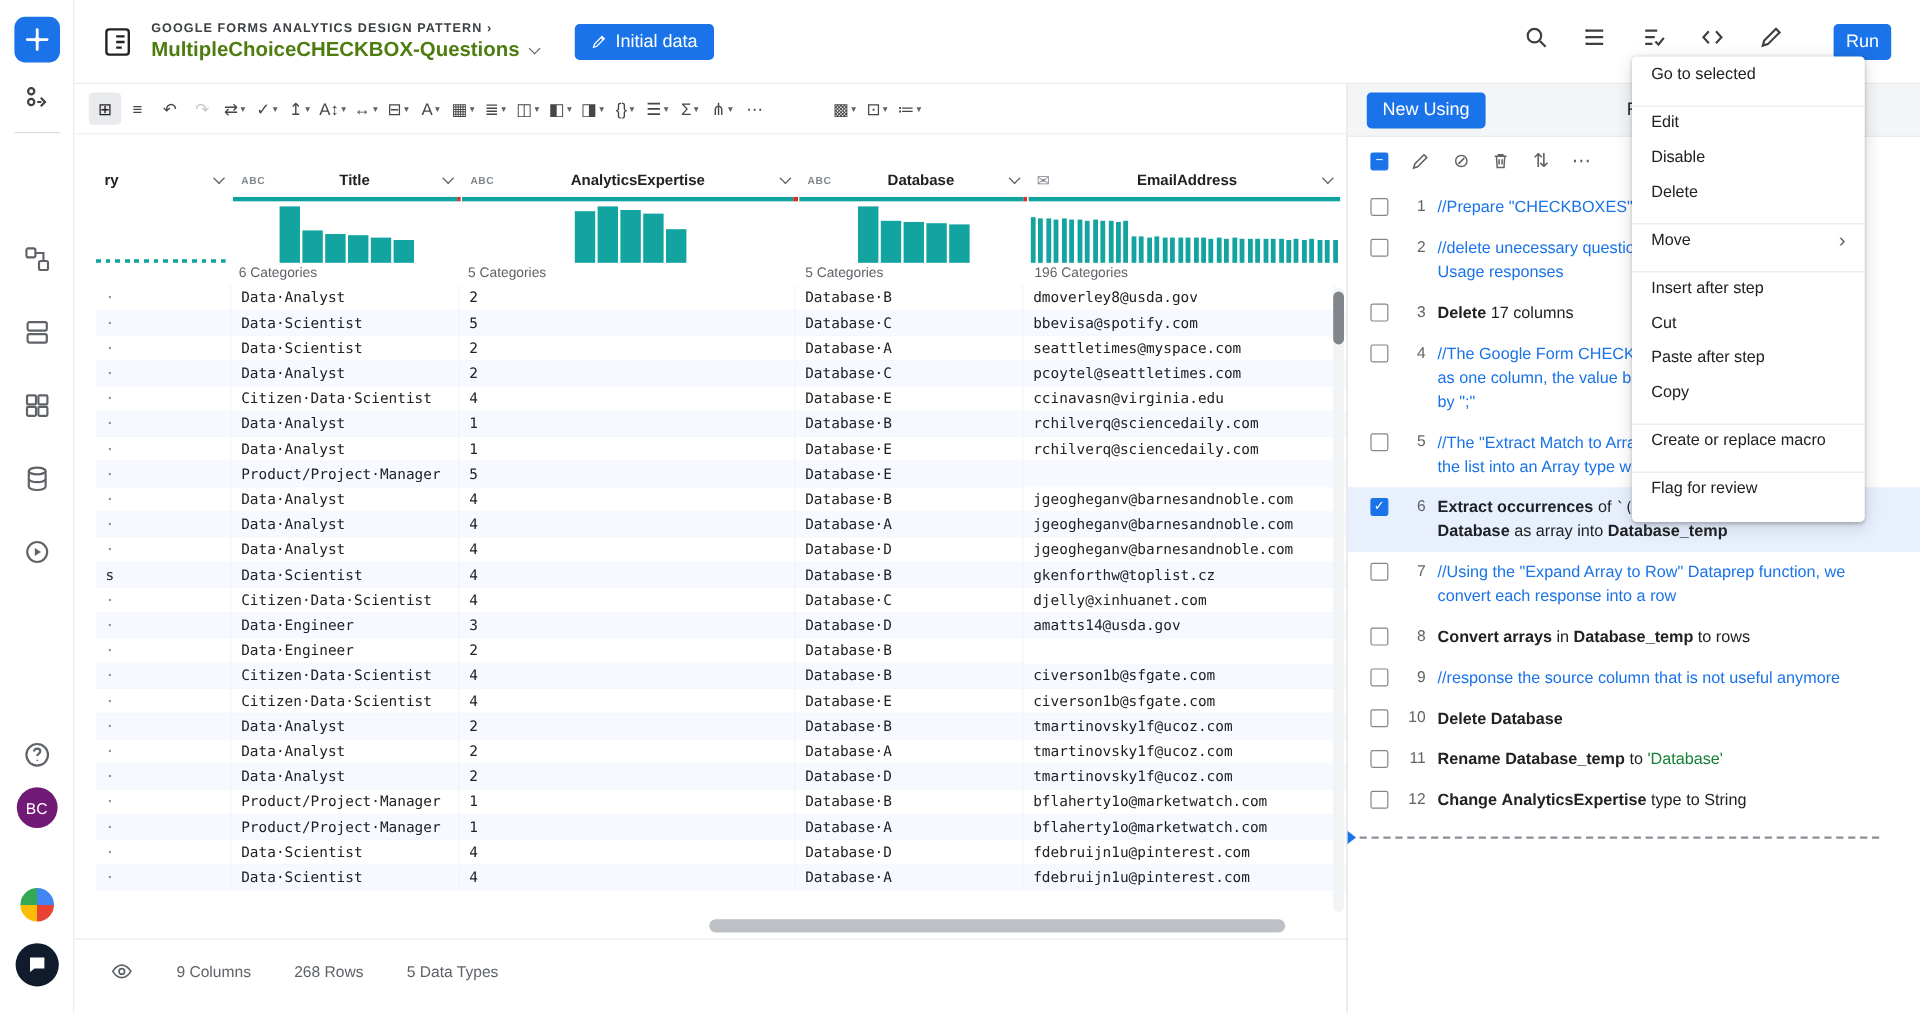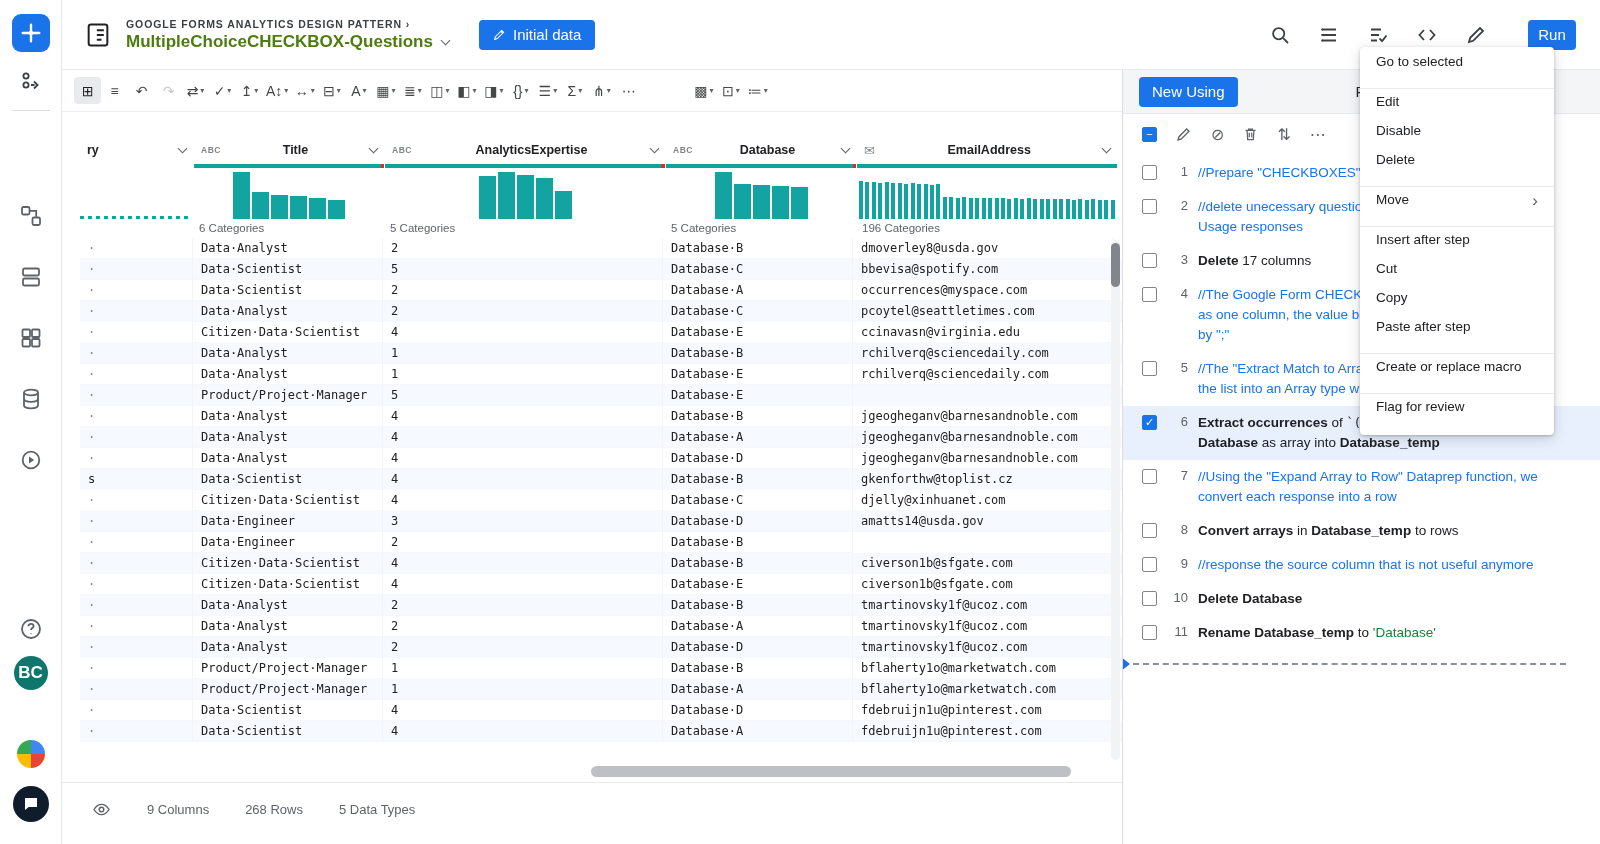--- a/index.html
+++ b/index.html
@@ -9,36 +9,36 @@
 
   
   .sidebar{width:62px;flex:none;border-right:1px solid #e4e7eb;display:flex;flex-direction:column;align-items:center;padding-top:14px;background:#fff}
   .side-logo{width:38px;height:38px;border-radius:9px;background:#1a73e8;display:flex;align-items:center;justify-content:center}
   .side-flows{margin-top:16px;color:#3c4043}
   .side-divider{width:38px;height:1px;background:#dadce0;margin:16px 0 0}
   .side-nav{margin-top:92px;display:flex;flex-direction:column;align-items:center}
   .side-ic{width:26px;height:26px;margin-bottom:35px;color:#5f6368;display:flex;align-items:center;justify-content:center}
   .side-bottom{margin-top:auto;display:flex;flex-direction:column;align-items:center;padding-bottom:22px}
   .help-ic{margin-bottom:14px;color:#5f6368}
-  .avatar{width:34px;height:34px;border-radius:50%;background:#0f766e;color:#fff;font-size:17px;font-weight:700;display:flex;align-items:center;justify-content:center;margin-bottom:50px}
+  .avatar{width:34px;height:34px;border-radius:50%;background:#701a75;color:#fff;font-size:13px;font-weight:400;display:flex;align-items:center;justify-content:center;margin-bottom:50px}
   .gcloud{width:28px;height:28px;border-radius:50%;background:conic-gradient(#4285F4 0 25%,#EA4335 25% 50%,#FBBC05 50% 75%,#34A853 75% 100%);margin-bottom:18px}
   .chat{width:36px;height:36px;border-radius:50%;background:#101b2c;display:flex;align-items:center;justify-content:center}
 
   
   .main{flex:1;display:flex;flex-direction:column;min-width:0}
   .topbar{height:70px;flex:none;display:flex;align-items:center;padding:0 24px 0 22px;border-bottom:1px solid #e8eaed;background:#fff}
   .doc-ic{margin-right:14px;color:#202124}
   .bc{font-size:10.5px;font-weight:700;letter-spacing:.9px;color:#3c4043}
   .title-row{display:flex;align-items:center;margin-top:2px}
   .page-title{font-size:17px;font-weight:700;color:#4d7c0f}
   .chev{width:7px;height:7px;border-right:1.7px solid #5f6368;border-bottom:1.7px solid #5f6368;transform:rotate(45deg);display:inline-block}
   .title-chev{margin:-2px 0 0 9px}
   .btn-blue{background:#1a73e8;color:#fff;border:none;border-radius:4px;height:30px;display:inline-flex;align-items:center;justify-content:center;font-size:15px;font-family:inherit;cursor:pointer}
   .btn-initial{margin-left:30px;padding:0 14px;gap:7px}
-  .top-right{margin-left:auto;display:flex;align-items:center;gap:27px}
+  .top-right{margin-left:auto;display:flex;gap:27px}
   .hicon{width:22px;height:22px;display:flex;align-items:center;justify-content:center;color:#3c4043}
   .code-glyph{font-weight:700;font-size:14px;letter-spacing:-1px}
   .btn-run{width:48px;margin-left:14px}
 
   .content{flex:1;display:flex;min-height:0}
   .grid-area{width:1060px;flex:none;display:flex;flex-direction:column;min-height:0;background:#fff}
 
   
   .gtoolbar{height:42px;flex:none;display:flex;align-items:center;padding:0 12px;border-bottom:1px solid #eef0f3}
   .tbtn{min-width:27px;height:27px;display:flex;align-items:center;justify-content:center;padding:0 3px;border-radius:4px;color:#444746;font-size:14px;cursor:pointer}
@@ -476,21 +476,21 @@
                 <div class="gcell" style="width: 190px;">Data·Scientist</div>
                 <div class="gcell" style="width: 280px;">5</div>
                 <div class="gcell" style="width: 190px;">Database·C</div>
                 <div class="gcell" style="width: 260px;">bbevisa@spotify.com</div>
               </div>
               <div class="grow">
                 <div class="gcell dotcell" style="width: 113px;">·</div>
                 <div class="gcell" style="width: 190px;">Data·Scientist</div>
                 <div class="gcell" style="width: 280px;">2</div>
                 <div class="gcell" style="width: 190px;">Database·A</div>
-                <div class="gcell" style="width: 260px;">occurrences@myspace.com</div>
+                <div class="gcell" style="width: 260px;">seattletimes@myspace.com</div>
               </div>
               <div class="grow alt">
                 <div class="gcell dotcell" style="width: 113px;">·</div>
                 <div class="gcell" style="width: 190px;">Data·Analyst</div>
                 <div class="gcell" style="width: 280px;">2</div>
                 <div class="gcell" style="width: 190px;">Database·C</div>
                 <div class="gcell" style="width: 260px;">pcoytel@seattletimes.com</div>
               </div>
               <div class="grow">
                 <div class="gcell dotcell" style="width: 113px;">·</div>
@@ -721,20 +721,25 @@
             <div class="step">
               <span class="cbx"></span>
               <span class="stepnum">10</span>
               <div class="steptext"><span class="seg-b">Delete</span><span class="seg-n"> </span><span class="seg-b">Database</span></div>
             </div>
             <div class="step">
               <span class="cbx"></span>
               <span class="stepnum">11</span>
               <div class="steptext"><span class="seg-b">Rename</span><span class="seg-n"> </span><span class="seg-b">Database_temp</span><span class="seg-n"> to </span><span class="seg-g">'Database'</span></div>
             </div>
+            <div class="step">
+              <span class="cbx"></span>
+              <span class="stepnum">12</span>
+              <div class="steptext"><span class="seg-b">Change</span><span class="seg-n"> </span><span class="seg-b">AnalyticsExpertise</span><span class="seg-n"> type to String</span></div>
+            </div>
             <div class="insertline">
               <span class="imarker"></span>
             </div>
           </div>
       </aside>
     </div>
   </div>
 </div>
 
 <div class="menu" id="ctxmenu">
@@ -757,25 +762,25 @@
       <span class="msub">›</span>
     </div>
     <div class="msep"></div>
     <div class="mitem">
       <span>Insert after step</span>
     </div>
     <div class="mitem">
       <span>Cut</span>
     </div>
     <div class="mitem">
+      <span>Paste after step</span>
+    </div>
+    <div class="mitem">
       <span>Copy</span>
     </div>
-    <div class="mitem">
-      <span>Paste after step</span>
-    </div>
     <div class="msep"></div>
     <div class="mitem">
       <span>Create or replace macro</span>
     </div>
     <div class="msep"></div>
     <div class="mitem">
       <span>Flag for review</span>
     </div>
   </div>
 

